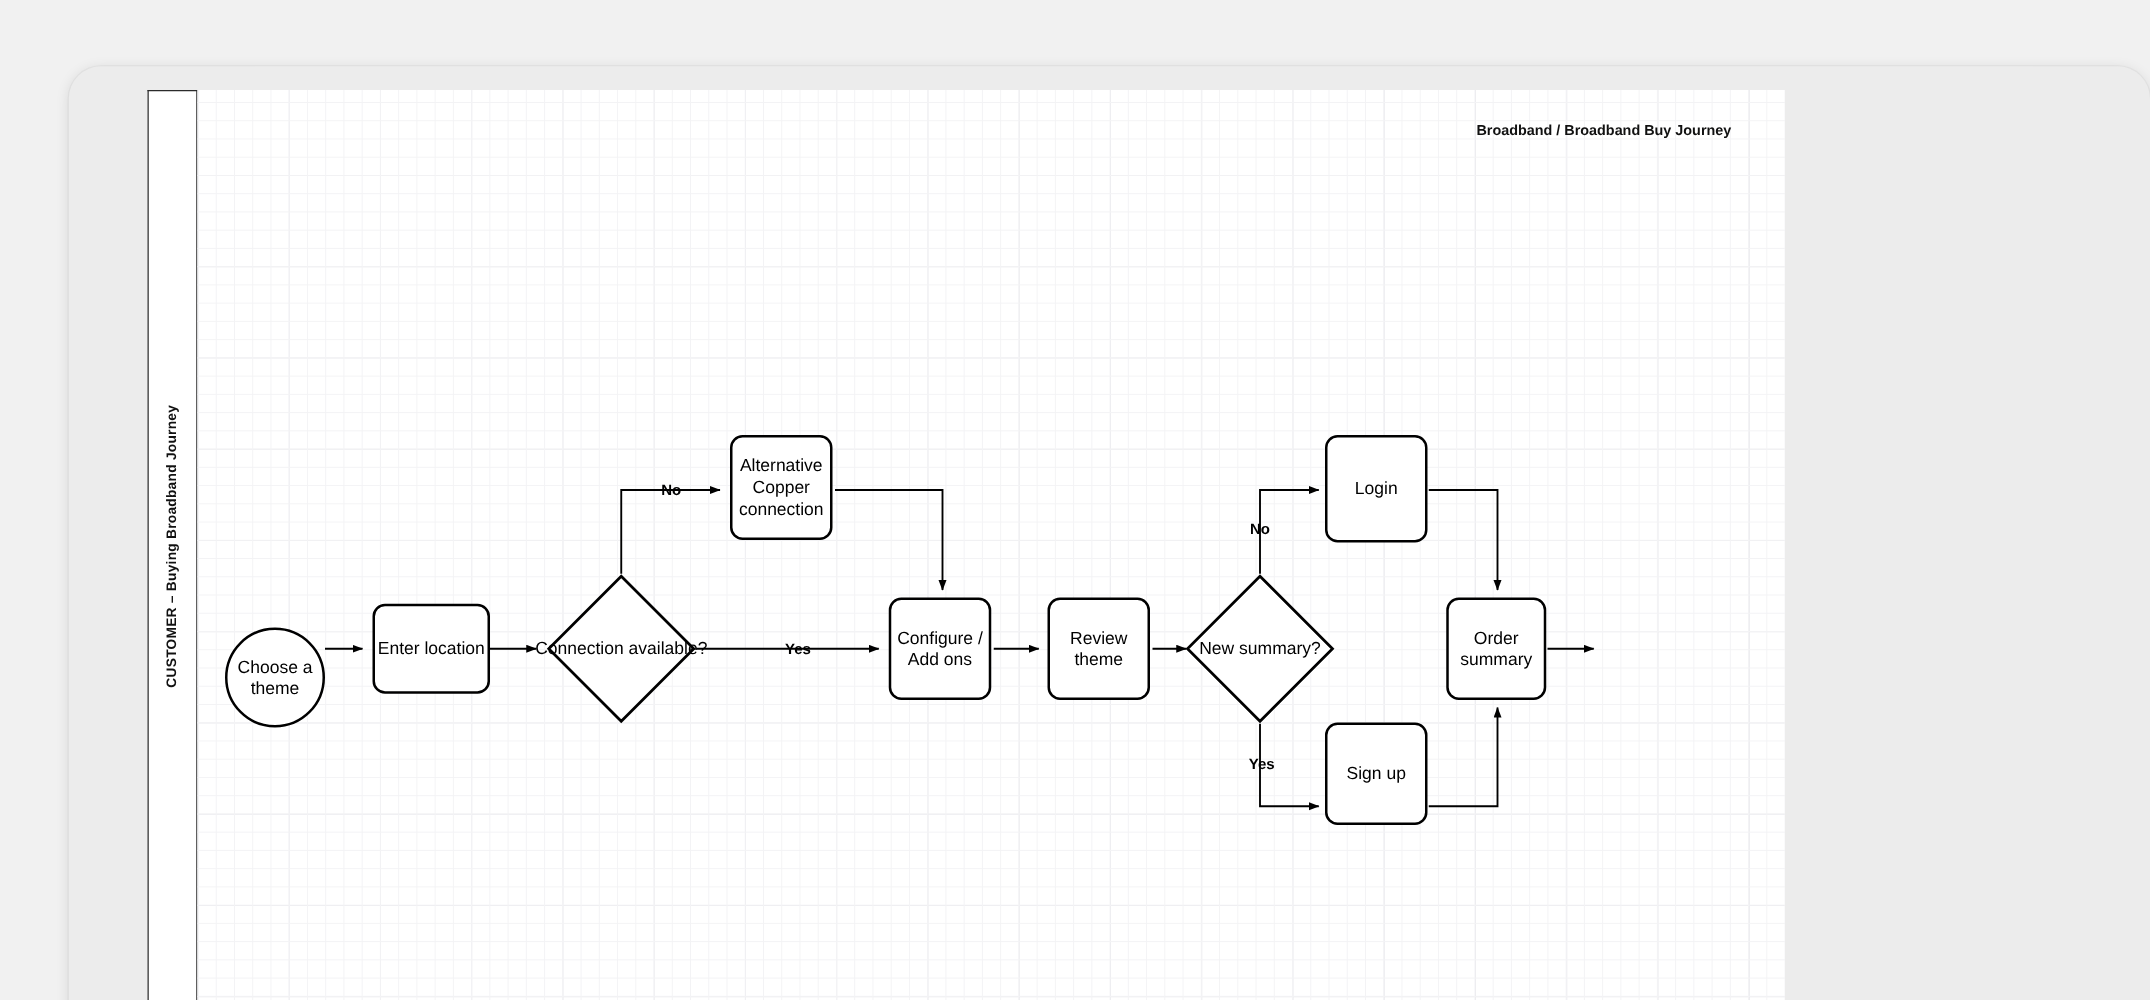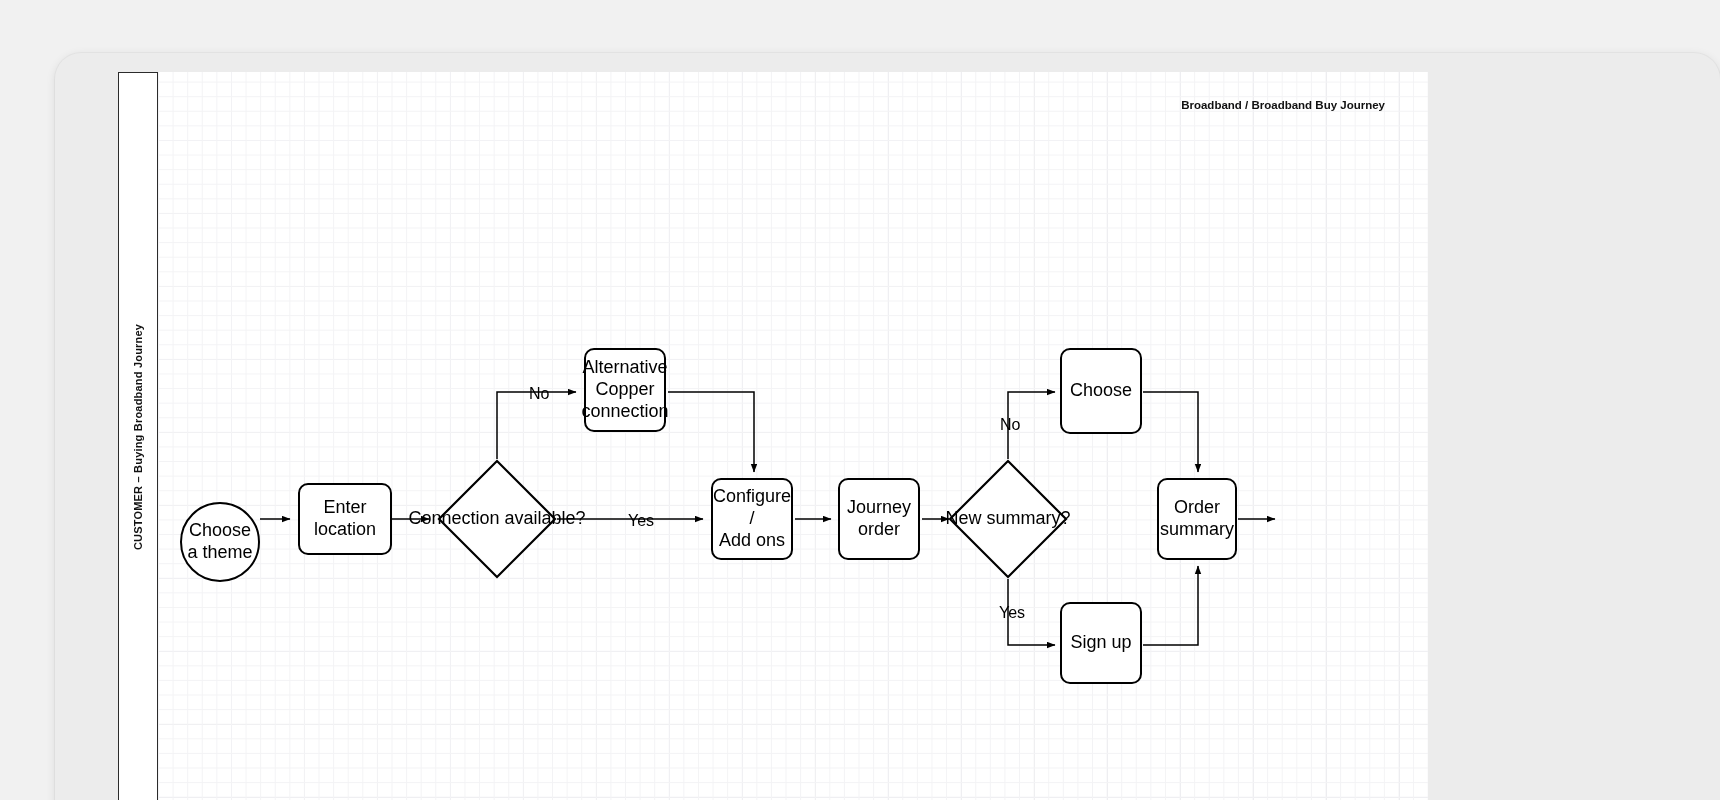--- a/index.html
+++ b/index.html
@@ -73,21 +73,21 @@
   .connectors { position: absolute; left: 0; top: 0; width: 1270px; height: 728px; }
 
   
   .node {
     position: absolute;
     display: flex;
     align-items: center;
     justify-content: center;
     text-align: center;
     color: #000;
-    font-size: 18px;
+    font-size: 14px;
     line-height: 1.22;
     background: #fff;
   }
   .node-circle {
     border: 2px solid #000;
     border-radius: 50%;
   }
   .node-box {
     border: 2px solid #000;
     border-radius: 10px;
@@ -98,24 +98,25 @@
   }
   .node-diamond .dshape {
     position: absolute; left: 0; top: 0; width: 100%; height: 100%;
   }
   .node-diamond .dlabel {
     position: relative; z-index: 2; white-space: nowrap;
   }
 
   .edge-label {
     position: absolute;
-    font-size: 16px;
+    font-size: 12px;
     color: #000;
     background: transparent;
     white-space: nowrap;
+    font-weight: bold;
   }
 </style>
 </head>
 <body>
 
 <div id="root">
 
   <div class="app-panel"></div>
 
   <div class="lane-header">
@@ -177,35 +178,35 @@
 
     <div class="node node-box" style="left:426px; top:276px; width:82px; height:84px;">
       <span class="ml">Alternative<br>Copper<br>connection</span>
     </div>
 
     <div class="node node-box" style="left:553px; top:406px; width:82px; height:82px;">
       <span class="ml">Configure /<br>Add ons</span>
     </div>
 
     <div class="node node-box" style="left:680px; top:406px; width:82px; height:82px;">
-      <span>Journey order</span>
+      <span>Review theme</span>
     </div>
 
     <div class="node node-diamond" style="left:790px; top:387px; width:120px; height:120px;">
       <svg class="dshape" viewBox="0 0 120 120">
         <polygon points="60,2 118,60 60,118 2,60" fill="#fff" stroke="#000" stroke-width="2.2"></polygon>
       </svg>
       <span class="dlabel">New summary?</span>
     </div>
 
     <div class="node node-box" style="left:902px; top:276px; width:82px; height:86px;">
-      <span>Choose</span>
-    </div>
-
-    <div class="node node-box" style="left:902px; top:530px; width:82px; height:82px;">
+      <span>Login</span>
+    </div>
+
+    <div class="node node-box" style="left:902px; top:506px; width:82px; height:82px;">
       <span>Sign up</span>
     </div>
 
     <div class="node node-box" style="left:999px; top:406px; width:80px; height:82px;align-items:center;">
       <span>Order summary</span>
     </div>
 
 
     <div class="edge-label" style="left:371px; top:313px;">No</div>
     <div class="edge-label" style="left:470px; top:440px;">Yes</div>

